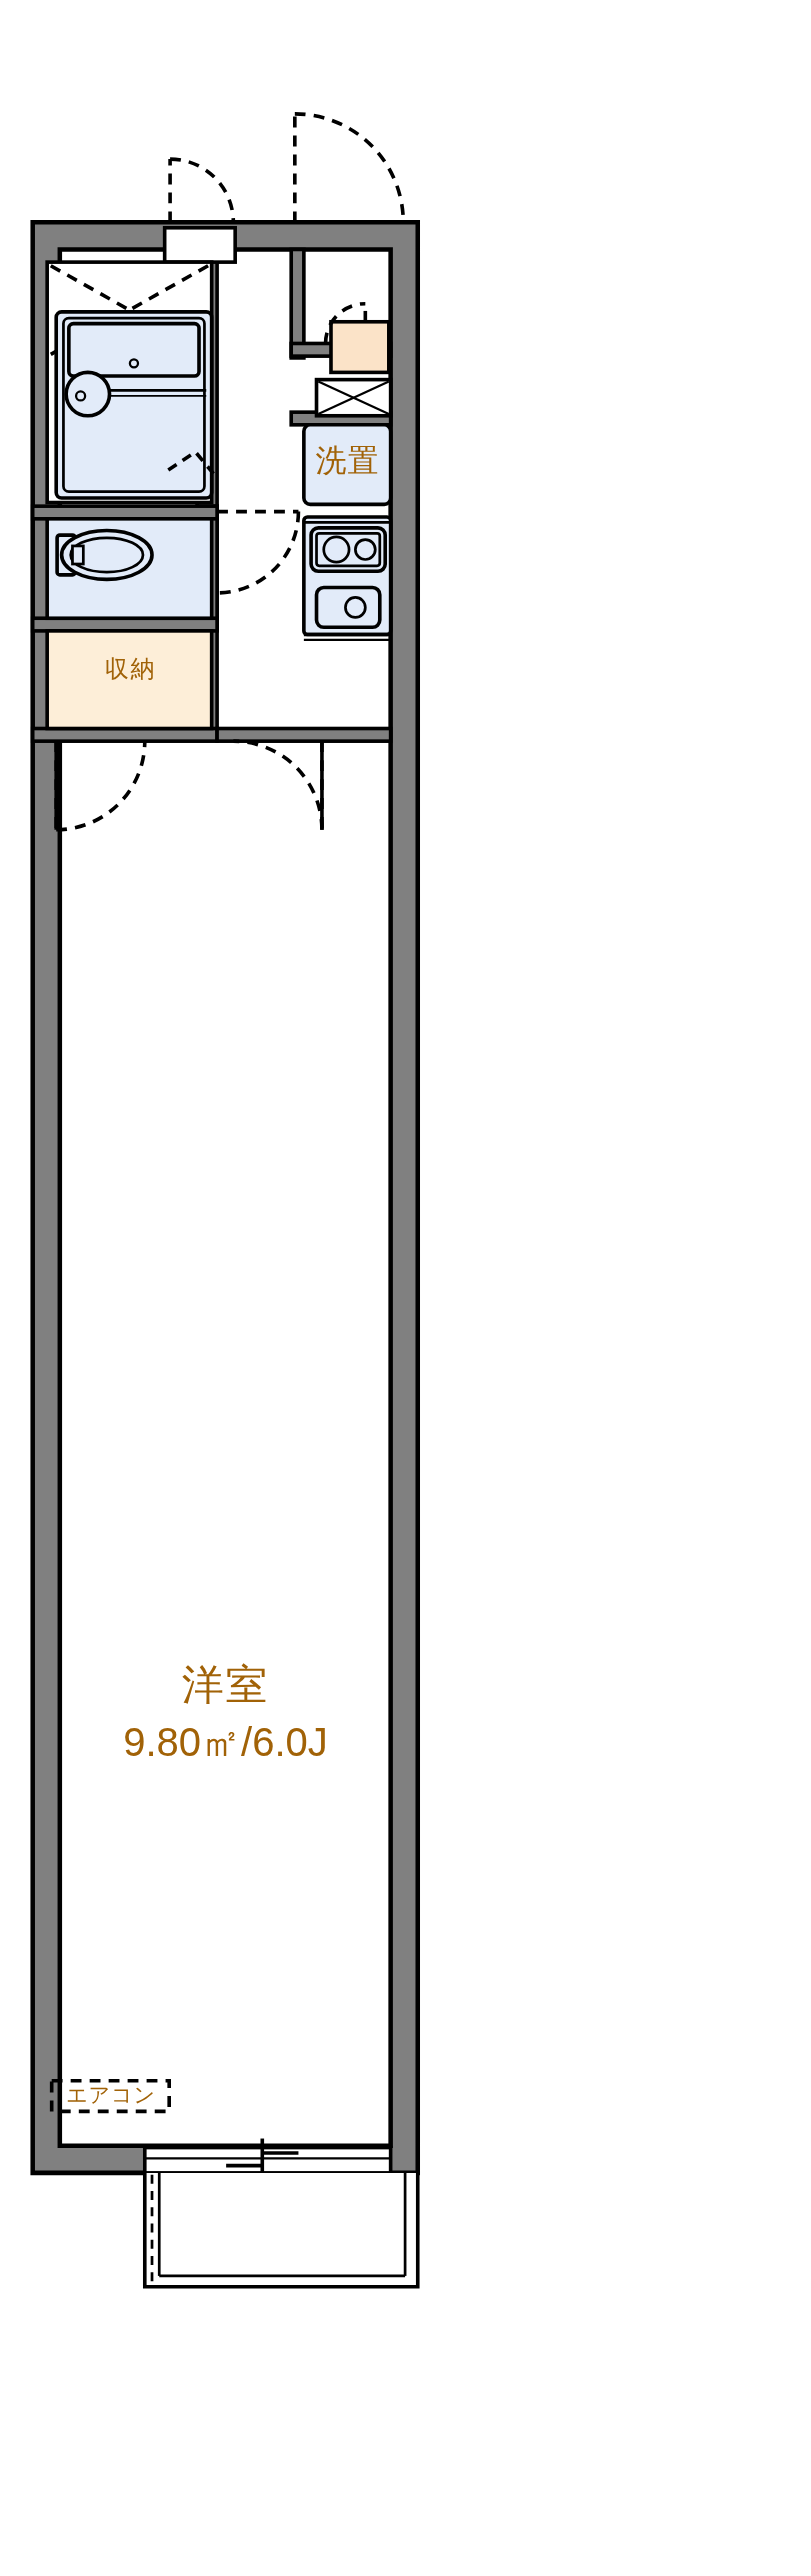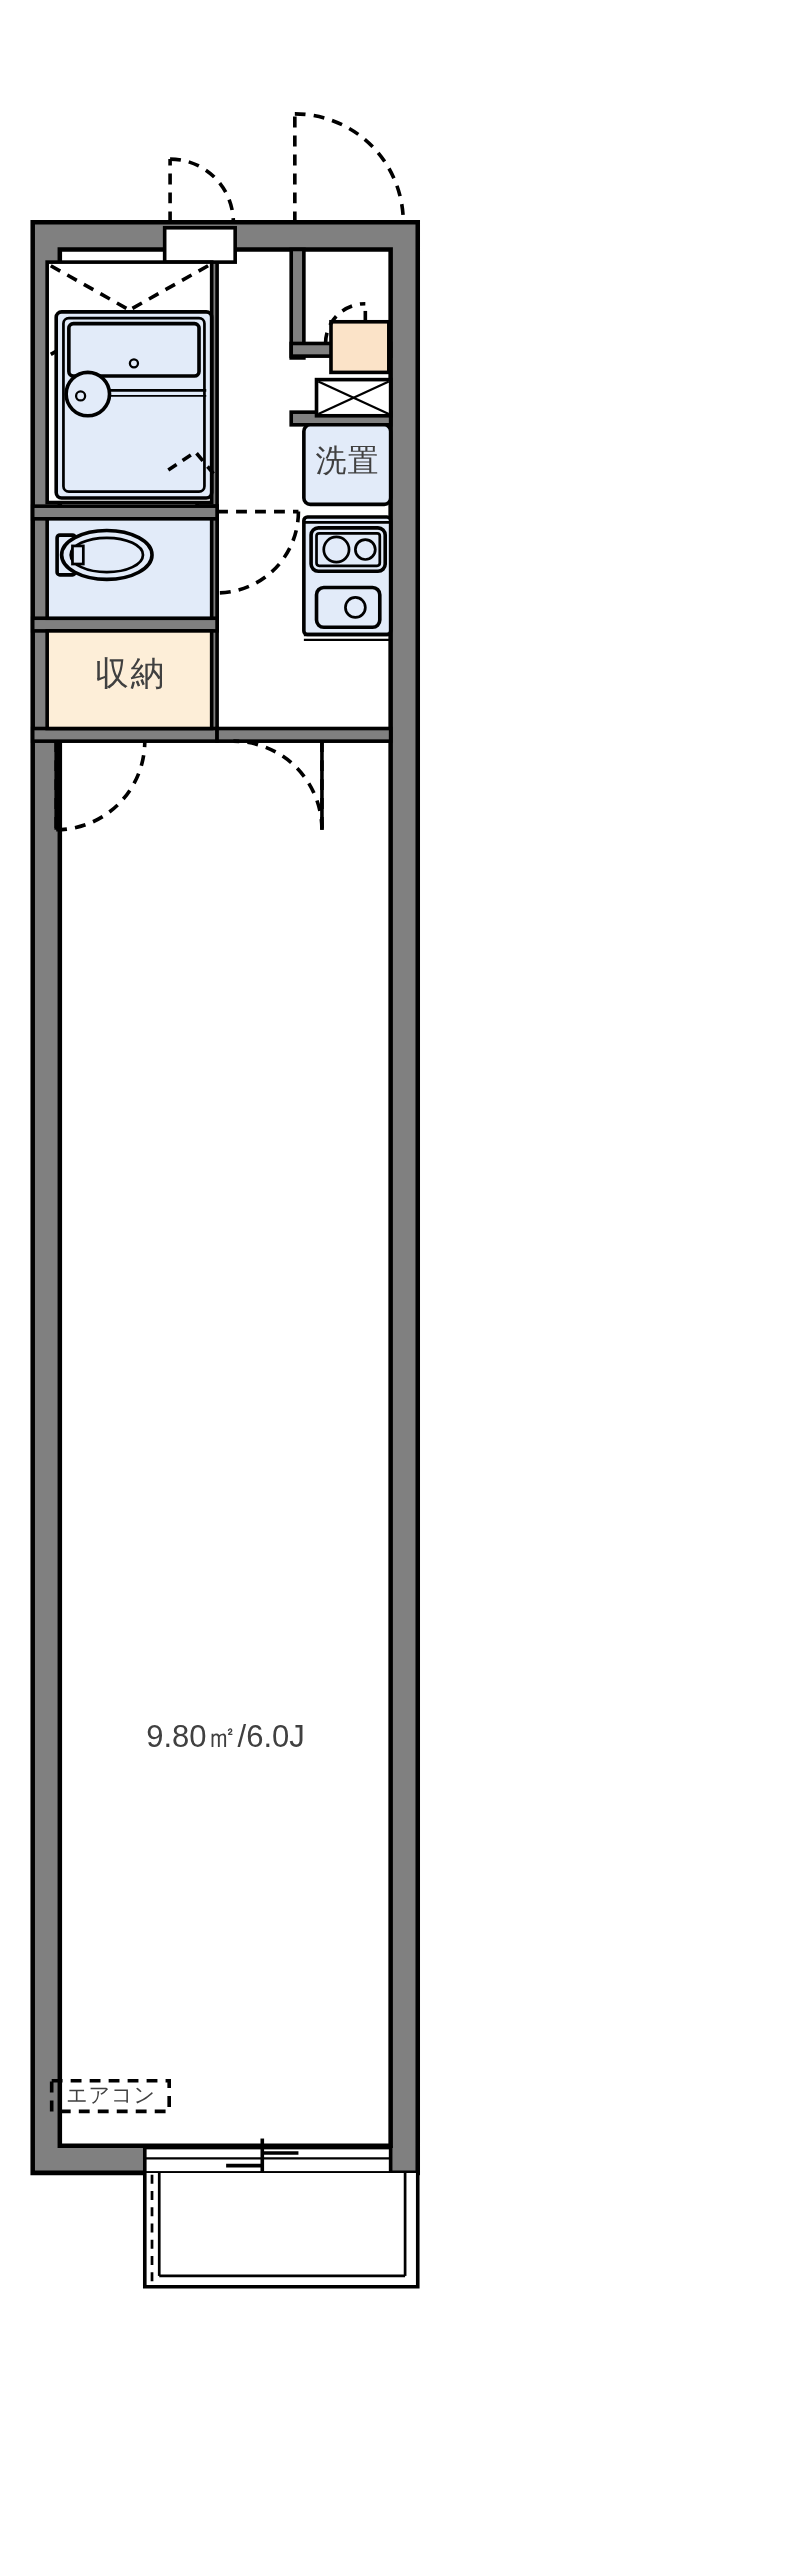--- a/index.html
+++ b/index.html
@@ -20,37 +20,37 @@
   #plan-svg {
     position: absolute;
     left: 0;
     top: 0;
     width: 812px;
     height: 2576px;
     display: block;
   }
   .lbl {
     position: absolute;
-    color: #404040;
+    color: #a16207;
     text-align: center;
     white-space: nowrap;
     font-family: "Liberation Sans", sans-serif;
     line-height: 1.05;
     pointer-events: none;
   }
   .lbl-room-name {
     font-size: 42px;
     letter-spacing: 1.8px;
   }
   .lbl-room-area {
-    font-size: 31px;
+    font-size: 40px;
     letter-spacing: 0px;
   }
   .lbl-storage {
-    font-size: 34px;
+    font-size: 24px;
     letter-spacing: 1.8px;
   }
   .lbl-washer {
     font-size: 31px;
     letter-spacing: 0.9px;
   }
   .lbl-aircon {
     font-size: 21px;
     letter-spacing: 0.9px;
   }
@@ -213,19 +213,20 @@
     <g>
       <rect x="57" y="2302" width="130" height="34" fill="none" stroke="#000000" stroke-width="4" stroke-dasharray="12 9"></rect>
     </g>
 
   </svg>
 
   <div class="lbl lbl-storage" style="left:51px; top:656px; width:159px;">収納</div>
 
   <div class="lbl lbl-washer" style="left:304px; top:445px; width:87px;">洗置</div>
 
+  <div class="lbl lbl-room-name" style="left:33px; top:1663px; width:385px;">洋室</div>
 
   <div class="lbl lbl-room-area" style="left:33px; top:1721px; width:385px;">9.80㎡/6.0J</div>
 
   <div class="lbl lbl-aircon" style="left:52px; top:2084px; width:118px;">エアコン</div>
 
 </div>
 
 
 </body></html>

